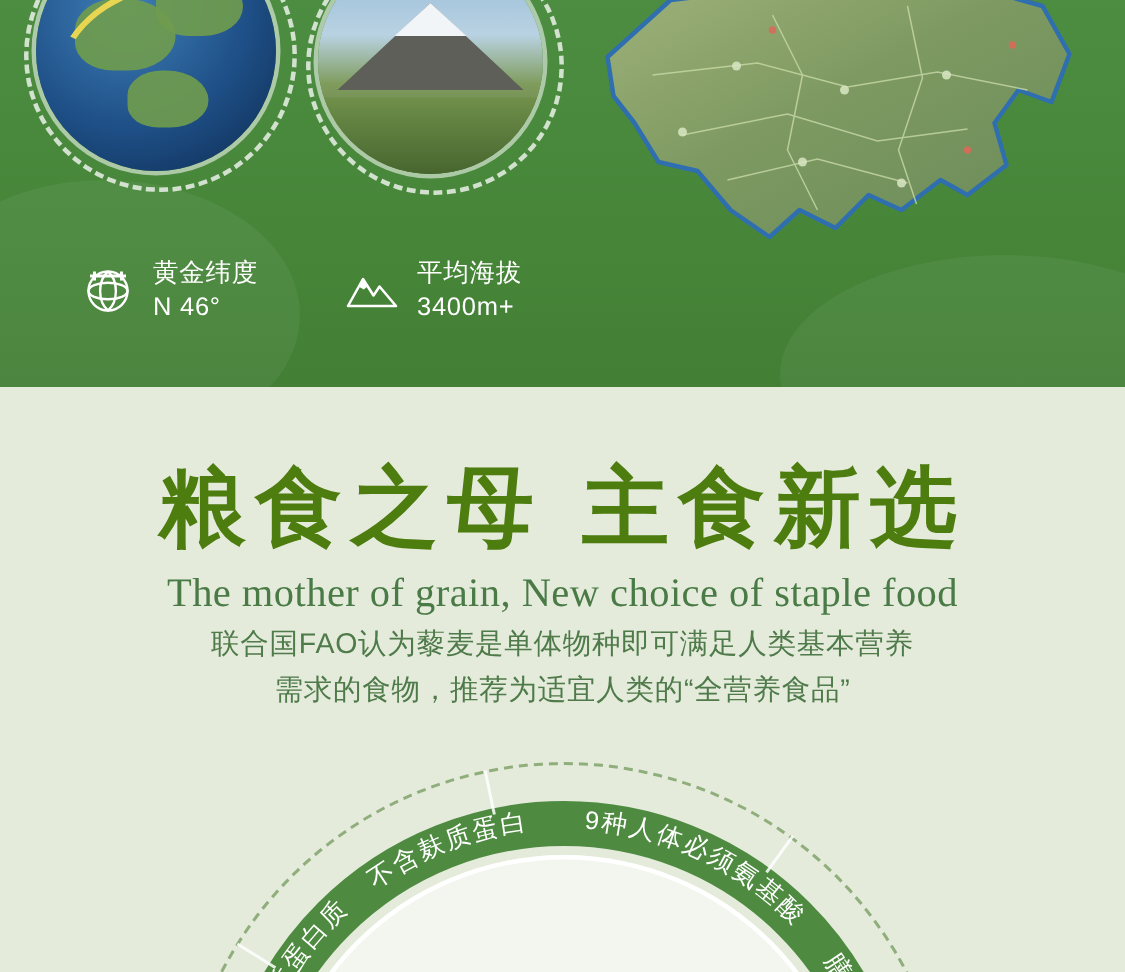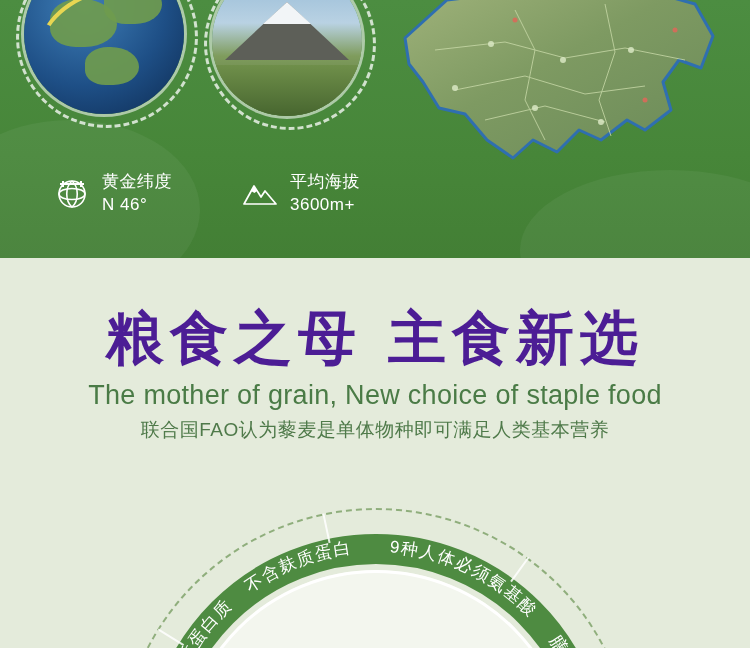--- a/index.html
+++ b/index.html
@@ -144,21 +144,21 @@
     height: 210px;
   }
 
   
   .stat {
     position: absolute;
     display: flex;
     align-items: center;
   }
   #stat-latitude { left: 52px; top: 170px; }
-  #stat-altitude { left: 240px; top: 170px; }
+  #stat-altitude { left: 228px; top: 170px; }
   .stat-icon {
     width: 40px;
     height: 40px;
     margin-right: 10px;
     flex: 0 0 auto;
     display: flex;
     align-items: center;
     justify-content: center;
   }
   .stat-text {
@@ -179,36 +179,36 @@
     height: 390px;
     background: #e4ebdb;
     overflow: hidden;
   }
   .headline {
     position: absolute;
     left: 0;
     right: 0;
     top: 42px;
     text-align: center;
-    color: #4c1d95;
+    color: #4d7c0f;
     font-family: "Liberation Serif", serif;
     font-weight: bold;
     font-size: 58px;
     letter-spacing: 6px;
     white-space: nowrap;
   }
   .headline .gap { display: inline-block; width: 26px; }
   .subhead-en {
     position: absolute;
     left: 0;
     right: 0;
     top: 122px;
     text-align: center;
     color: #4a7b46;
-    font-family: Liberation Sans, sans-serif;
+    font-family: Liberation Serif, serif;
     font-size: 27px;
     letter-spacing: .3px;
     white-space: nowrap;
   }
   .desc {
     position: absolute;
     left: 0;
     right: 0;
     top: 156px;
     text-align: center;
@@ -353,35 +353,36 @@
 
     <div class="stat" id="stat-altitude">
       <div class="stat-icon">
         <svg width="38" height="32" viewBox="0 0 38 32" fill="none" stroke="#ffffff" stroke-width="1.7" stroke-linejoin="round">
           <path d="M3 27 L13 9 L20 20 L24 14 L35 27 Z"></path>
           <path d="M10 14 L13 9 L16 14 L13.5 16 Z" fill="#ffffff" stroke="none"></path>
         </svg>
       </div>
       <div class="stat-text">
         <span class="l1">平均海拔</span>
-        <span class="l2">3600m+</span>
+        <span class="l2">3400m+</span>
       </div>
     </div>
   </div>
 
   <div class="midsection">
 
     <div class="headline">
       <span>粮食之母</span><span class="gap"></span><span>主食新选</span>
     </div>
 
     <div class="subhead-en">The mother of grain, New choice of staple food</div>
 
     <div class="desc">
       <span class="line">联合国FAO认为藜麦是单体物种即可满足人类基本营养</span>
+      <span class="line">需求的食物，推荐为适宜人类的“全营养食品”</span>
     </div>
 
     <div class="circle-diagram">
       <div class="cd-outer-dash"></div>
       <div class="cd-ring"></div>
 
       <div class="cd-inner-white">
         
       </div>
 

